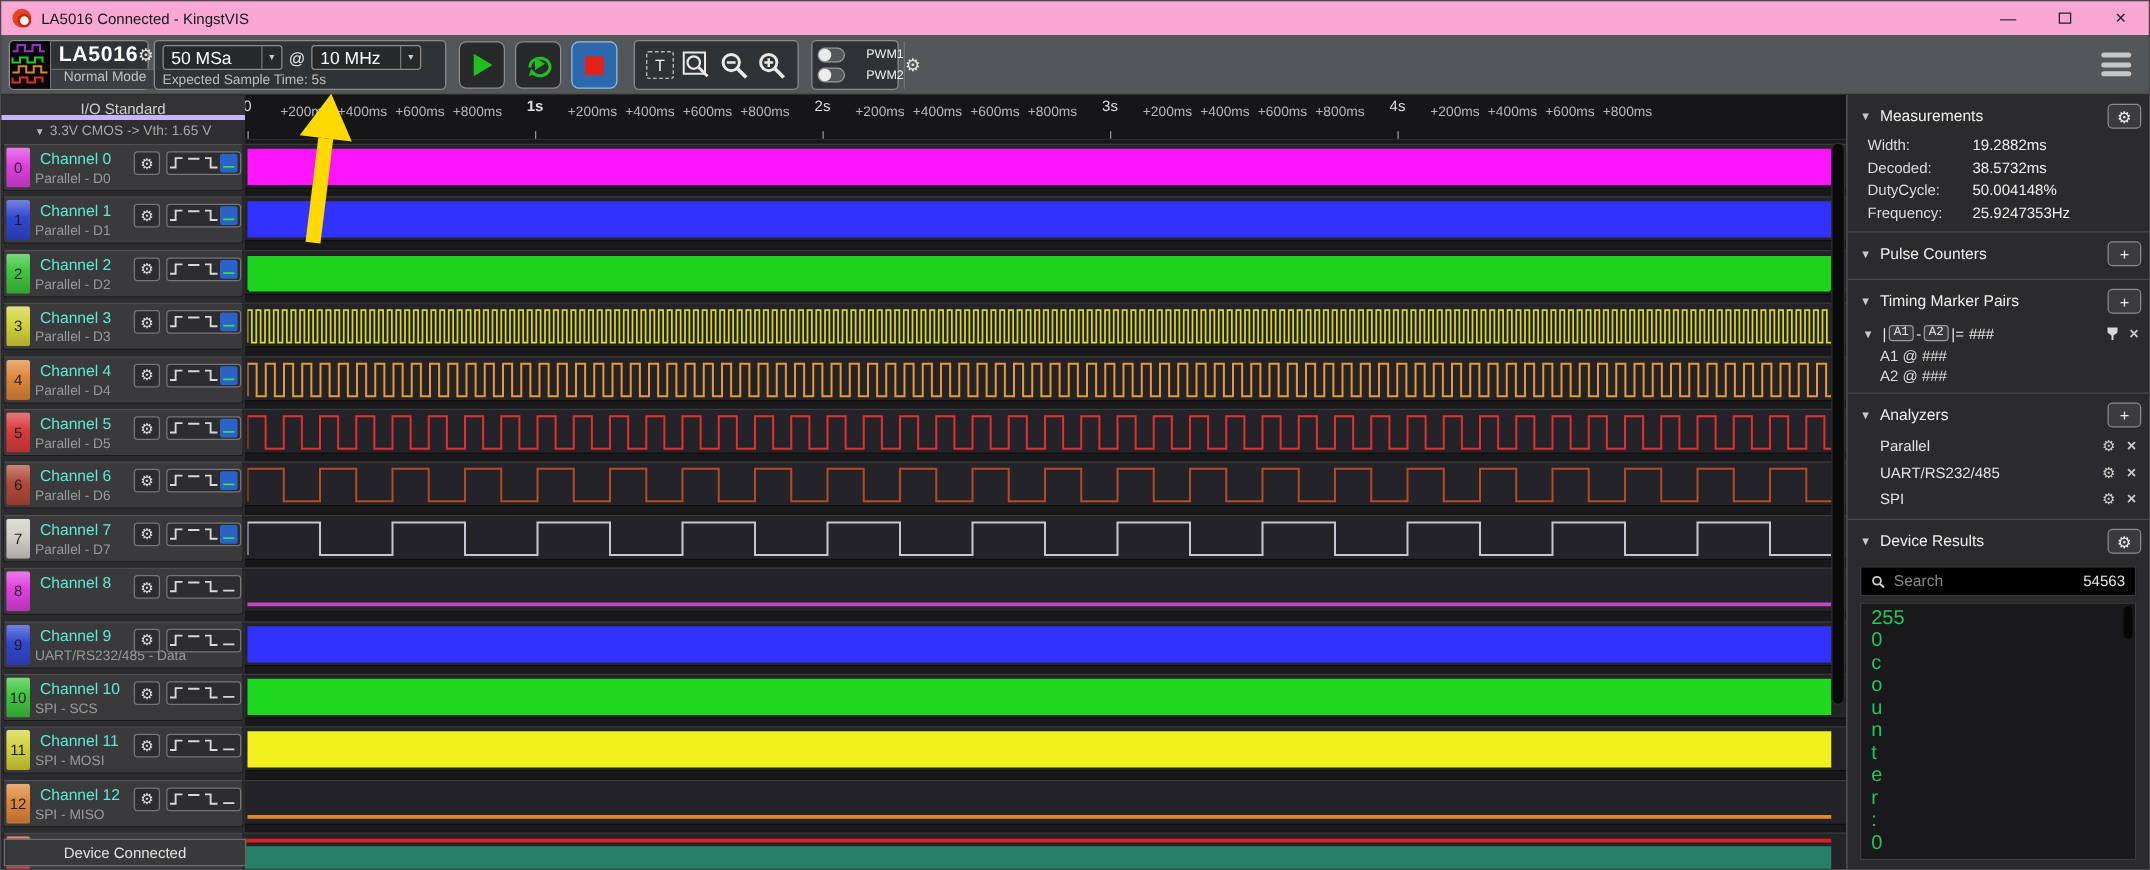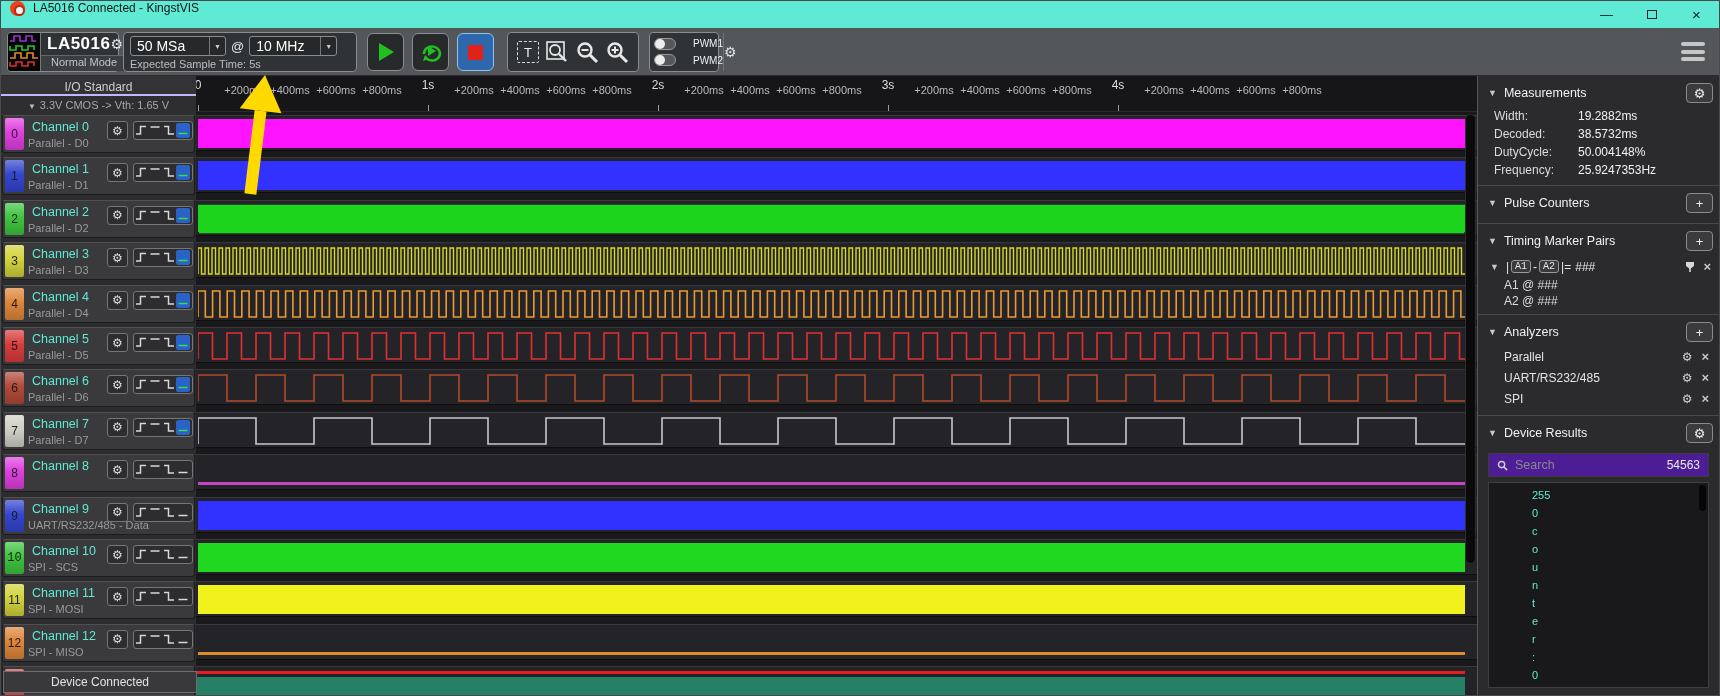--- a/index.html
+++ b/index.html
@@ -1,22 +1,22 @@
 <!DOCTYPE html>
 <html><head>
 <meta charset="utf-8">
 <style>
   * { margin:0; padding:0; box-sizing:border-box; }
   html,body { width:1720px; height:696px; overflow:hidden; background:#2a2a2c;
     font-family:"Liberation Sans", sans-serif; }
   .window { position:absolute; inset:0; border:1px solid #4a4a4c; }
 
   
-  .titlebar { position:absolute; left:0; top:0; right:0; height:27px; background:#5eead4;
-    display:flex; align-items:flex-start; }
+  .titlebar { position:absolute; left:0; top:0; right:0; height:27px; background:#f9a8d4;
+    display:flex; align-items:center; }
   .app-icon { width:15px; height:15px; border-radius:50%; background:#e8431c; margin:0 8px 0 9px;
     position:relative; }
   .app-icon::after { content:""; position:absolute; left:4px; top:4px; width:7px; height:7px;
     border-radius:50%; background:#f4f4f4; border:2px solid #b82d10; }
   .title-text { font-size:12px; color:#151515; }
   .win-controls { margin-left:auto; display:flex; height:100%; }
   .win-btn { width:45px; height:100%; display:flex; align-items:center; justify-content:center;
     color:#222; font-size:13px; }
   .max-glyph { width:10px; height:9px; border:1px solid #222; display:block; }
 
@@ -61,21 +61,21 @@
   .pwm-label { font-size:10px; color:#f0f0f0; }
   .pwm-gear { width:22px; display:flex; align-items:center; justify-content:center; }
   .hamburger { position:absolute; right:14px; top:14px; width:24px; height:19px;
     display:flex; flex-direction:column; justify-content:space-between; }
   .hamburger span { display:block; height:4px; border-radius:2px; background:#c6c6c6; }
 
   
   .main { position:absolute; left:0; top:75px; right:0; bottom:0; }
   .sidebar { position:absolute; left:0; top:0; width:195px; bottom:0; background:#2c2c2e; overflow:hidden; }
   .io-head { height:20px; font-size:12px; color:#cfcfcf; text-align:center; padding-top:4px;
-    background:#333335; border-bottom:2px solid #c4b5fd; }
+    background:#333335; border-bottom:4px solid #c4b5fd; }
   .io-sub { height:19px; font-size:11px; color:#a8a8a8; text-align:center; padding-top:3px; background:#2e2e30; }
   .io-sub .caret { font-size:8px; margin-right:4px; color:#bbb; }
   .ch-row { position:absolute; left:1px; width:193px; height:38px; background:#3a3a3c;
     border:1px solid #1c1c1e; border-top-color:#505052; border-radius:3px; }
   .ch-badge { position:absolute; left:2px; top:2px; bottom:2px; width:19px; border-radius:2px;
     display:flex; align-items:center; justify-content:center; font-size:12px; color:#1d1d1d; }
   .ch-name { position:absolute; left:29px; top:4px; font-size:12.5px; color:#5eead4; white-space:nowrap; }
   .ch-sub { position:absolute; left:25px; bottom:3px; font-size:11px; color:#9a9a9a; white-space:nowrap; }
   .ch-gear { position:absolute; right:66px; top:5px; width:21px; height:19px; background:#2d2d2f;
     border:1px solid #767676; border-radius:3px; display:flex; align-items:center; justify-content:center;
@@ -116,27 +116,27 @@
   .marker-row { display:flex; align-items:center; padding:4px 8px 2px 12px; font-size:12px; }
   .mchip { border:1px solid #9a9a9a; border-radius:3px; background:#3a3a3c; font-size:10px;
     padding:0 3px; margin:0 2px;font-family:Liberation Mono, monospace; }
   .marker-text { color:#e8e8e8; }
   .marker-icons { margin-left:auto; display:flex; gap:8px; align-items:center; }
   .xicon { color:#c8c8c8; font-size:13px; font-weight:bold; }
   .sub-row { padding:2px 0 0 26px; font-size:12px; color:#dcdcdc; }
   .an-row { display:flex; align-items:center; padding:3px 10px 3px 26px; font-size:12px; }
   .an-name { flex:1; color:#e4e4e4; }
   .an-gear { color:#cfcfcf; font-size:12px; margin-right:9px; }
-  .search-bar { margin:6px 10px 0 10px; height:24px; background:#4c1d95; border:1px solid #3c3c3e;
+  .search-bar { margin:6px 10px 0 10px; height:24px; background:#000000; border:1px solid #3c3c3e;
     border-radius:0; display:flex; align-items:center; padding:0 8px; }
   .search-ph { color:#8a8a8a; font-size:12.5px; margin-left:7px; flex:1; }
   .search-count { color:#e8e8e8; font-size:12px; }
   .decoded-list { margin:5px 10px 0 10px; height:206px; background:#19191b; border:1px solid #3e3e40;
     padding:3px 8px; position:relative; overflow:hidden; }
-  .decoded-item { font-size:11px; color:#5eead4; line-height:18px;margin-left:35px; }
+  .decoded-item { font-size:16px; color:#22c55e; line-height:18px; }
   .list-thumb { position:absolute; right:2px; top:2px; width:7px; height:26px; background:#060606; border-radius:4px; }
 
   
   .statusbar { position:absolute; left:2px; top:670px; width:194px; height:22px; background:#39393b;
     border:1px solid #6e6e70; display:flex; align-items:center; justify-content:center;
     font-size:12px; color:#e2e2e2; z-index:30; }
   .arrow-anno { position:absolute; left:243px; top:74px; width:42px; height:122px; z-index:40;
     transform:rotate(7deg); transform-origin:50% 0; pointer-events:none; }
   .arrow-head { width:0; height:0; margin:0 auto; border-left:21px solid transparent;
     border-right:21px solid transparent; border-bottom:36px solid #ffd900; }
@@ -531,21 +531,21 @@
                 </svg>
               </span>
               <span class="trig-slot">
                 <svg width="12" height="11" viewBox="0 0 12 11">
                   <line x1="1.5" y1="8.5" x2="10.5" y2="8.5" stroke="#d8d8d8" stroke-width="1.5" fill="none"></line>
                 </svg>
               </span>
             </span>
           </div>
           <div class="ch-row" style="top: 463px;">
-            <span class="ch-badge" style="background: linear-gradient(rgba(255, 255, 255, 0.32), rgba(255, 255, 255, 0) 45%, rgba(0, 0, 0, 0.18)), rgb(62, 196, 62); font-family: Liberation Mono, monospace;">10</span>
+            <span class="ch-badge" style="background: linear-gradient(rgba(255, 255, 255, 0.32), rgba(255, 255, 255, 0) 45%, rgba(0, 0, 0, 0.18)), rgb(62, 196, 62);">10</span>
             <span class="ch-name">Channel 10</span>
             <span class="ch-sub">SPI - SCS</span>
             <span class="ch-gear">⚙</span>
             <span class="trig-group">
               <span class="trig-slot">
                 <svg width="12" height="11" viewBox="0 0 12 11">
                   <polyline points="1,9 5.5,9 5.5,1.5 11,1.5" stroke="#d8d8d8" stroke-width="1.5" fill="none"></polyline>
                 </svg>
               </span>
               <span class="trig-slot">
@@ -652,21 +652,21 @@
     </div>
 
     <div class="waveview">
       <div class="ruler" id="ruler">
           <span class="tick-label major" style="left: 2px;">0</span>
           <span class="tick-mark" style="left: 2px;"></span>
           <span class="tick-label" style="left: 48px;">+200ms</span>
           <span class="tick-label" style="left: 94px;">+400ms</span>
           <span class="tick-label" style="left: 140px;">+600ms</span>
           <span class="tick-label" style="left: 186px;">+800ms</span>
-          <span class="tick-label major" style="left: 232px;">1s</span>
+          <span class="tick-label major" style="left: 232px; font-weight: bold;">1s</span>
           <span class="tick-mark" style="left: 232px;"></span>
           <span class="tick-label" style="left: 278px;">+200ms</span>
           <span class="tick-label" style="left: 324px;">+400ms</span>
           <span class="tick-label" style="left: 370px;">+600ms</span>
           <span class="tick-label" style="left: 416px;">+800ms</span>
           <span class="tick-label major" style="left: 462px;">2s</span>
           <span class="tick-mark" style="left: 462px;"></span>
           <span class="tick-label" style="left: 508px;">+200ms</span>
           <span class="tick-label" style="left: 554px;">+400ms</span>
           <span class="tick-label" style="left: 600px;">+600ms</span>

